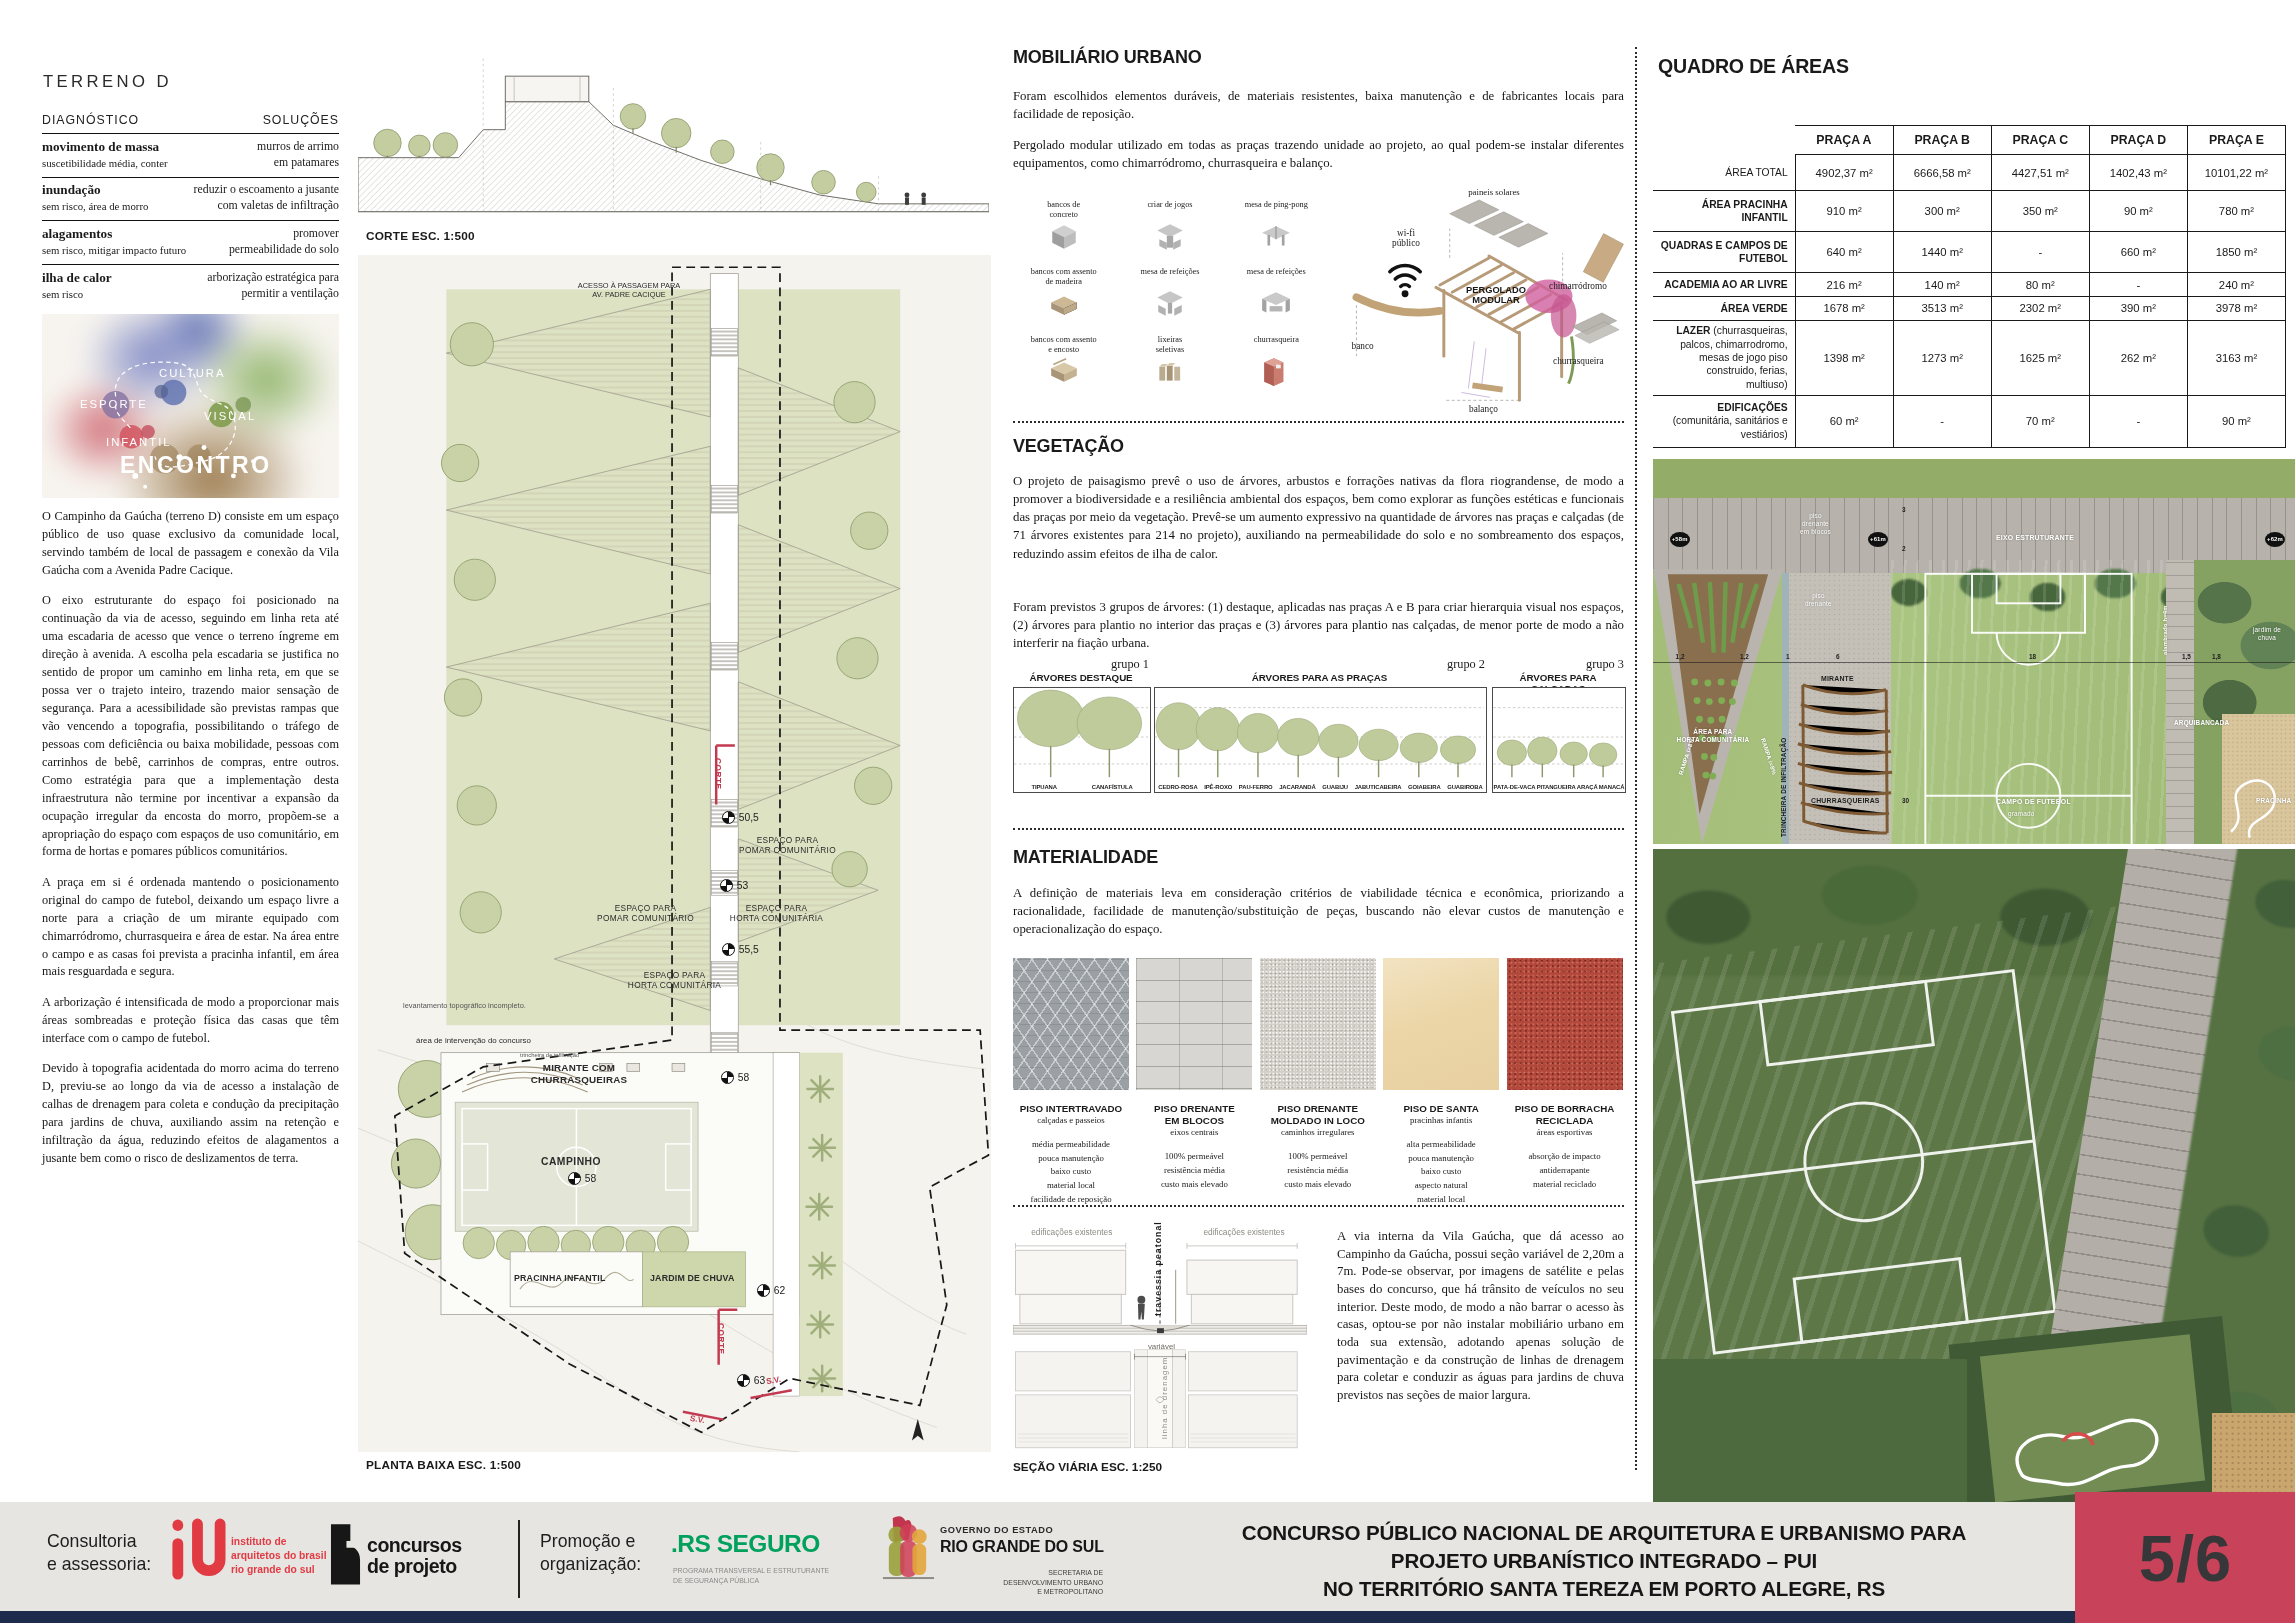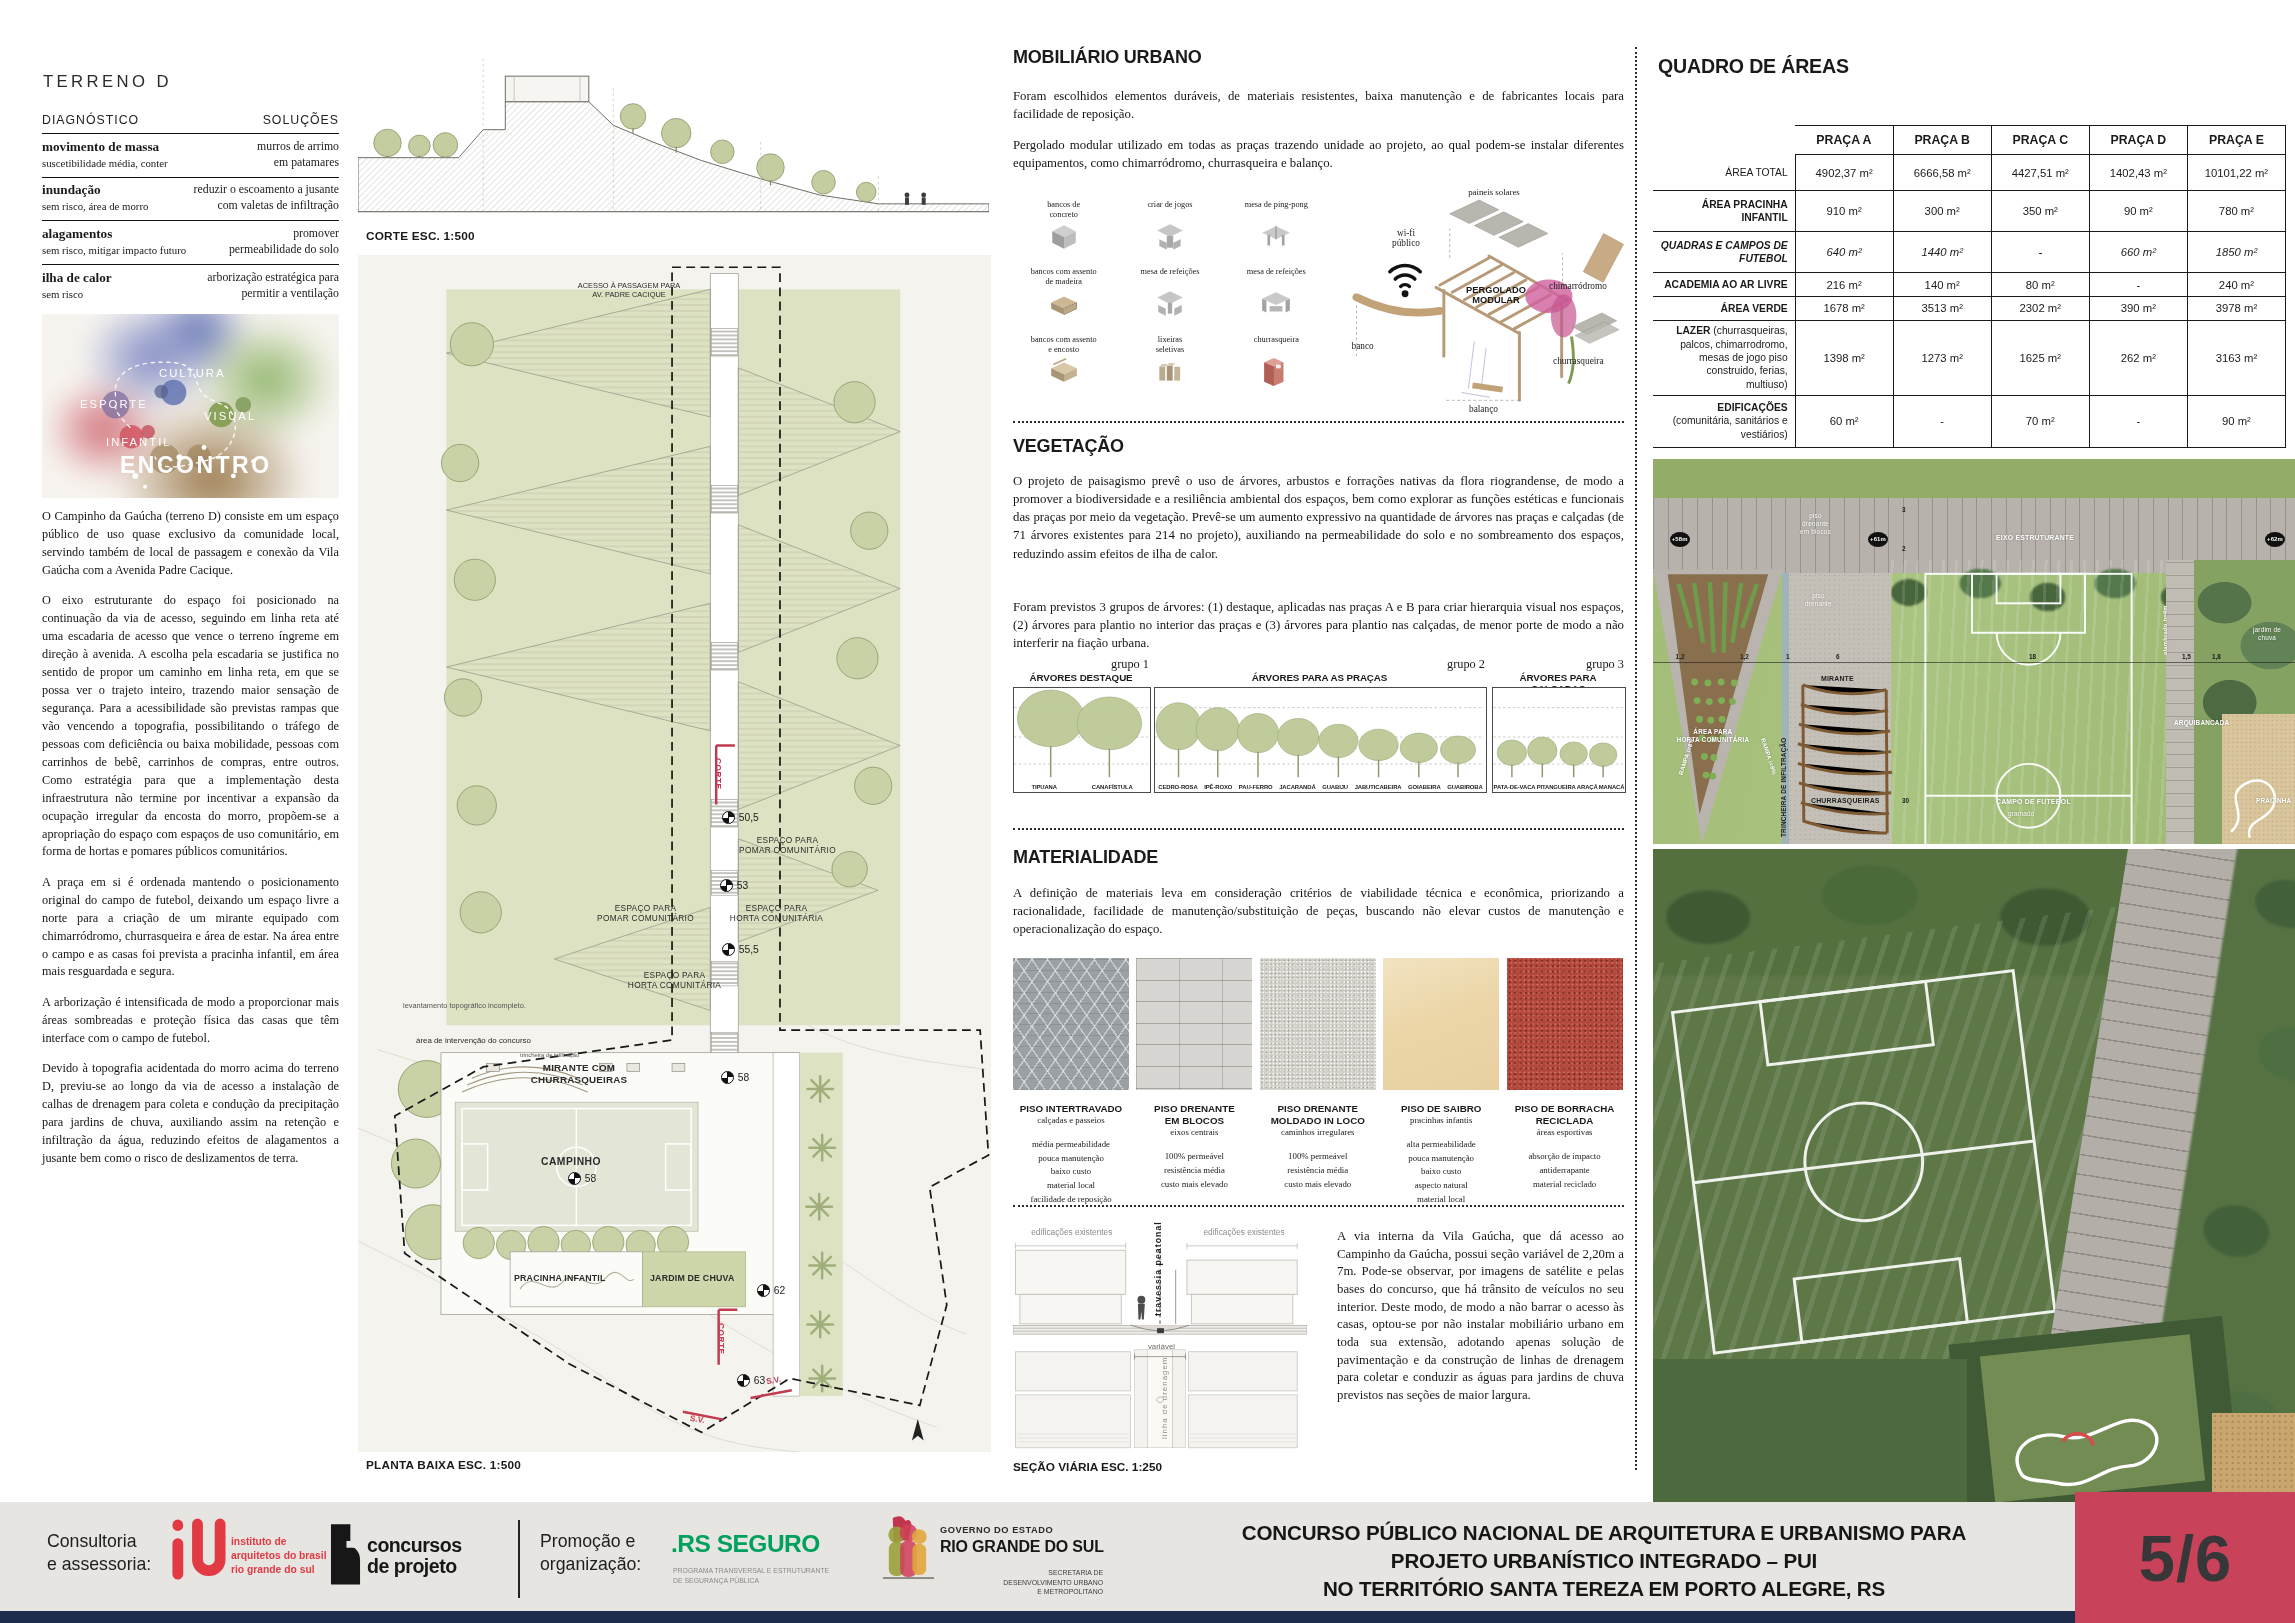--- a/index.html
+++ b/index.html
@@ -677,21 +677,21 @@
     </div>
     <div class="matcol">
       <div class="matname">PISO DRENANTE
 MOLDADO IN LOCO</div>
       <div class="matuse">caminhos irregulares</div>
       <div class="matprops">100% permeável
 resistência média
 custo mais elevado</div>
     </div>
     <div class="matcol">
-      <div class="matname">PISO DE SAIBRO</div>
+      <div class="matname">PISO DE SANTA</div>
       <div class="matuse">pracinhas infantis</div>
       <div class="matprops">alta permeabilidade
 pouca manutenção
 baixo custo
 aspecto natural
 material local</div>
     </div>
     <div class="matcol">
       <div class="matname">PISO DE BORRACHA
 RECICLADA</div>
@@ -794,21 +794,21 @@
     </tr>
     <tr style="height:41px;">
       <td class="lab"><span class="lb pre">ÁREA PRACINHA
 INFANTIL</span></td>
       <td class="v">910 m²</td>
       <td class="v">300 m²</td>
       <td class="v">350 m²</td>
       <td class="v">90 m²</td>
       <td class="v">780 m²</td>
     </tr>
-    <tr style="height:41px;font-style:italic;">
+    <tr style="height:41px;">
       <td class="lab"><span class="lb pre">QUADRAS E CAMPOS DE
 FUTEBOL</span></td>
       <td class="v">640 m²</td>
       <td class="v">1440 m²</td>
       <td class="v">-</td>
       <td class="v">660 m²</td>
       <td class="v">1850 m²</td>
     </tr>
     <tr style="height:23.6px;">
       <td class="lab"><span class="lb">ACADEMIA AO AR LIVRE</span></td>

